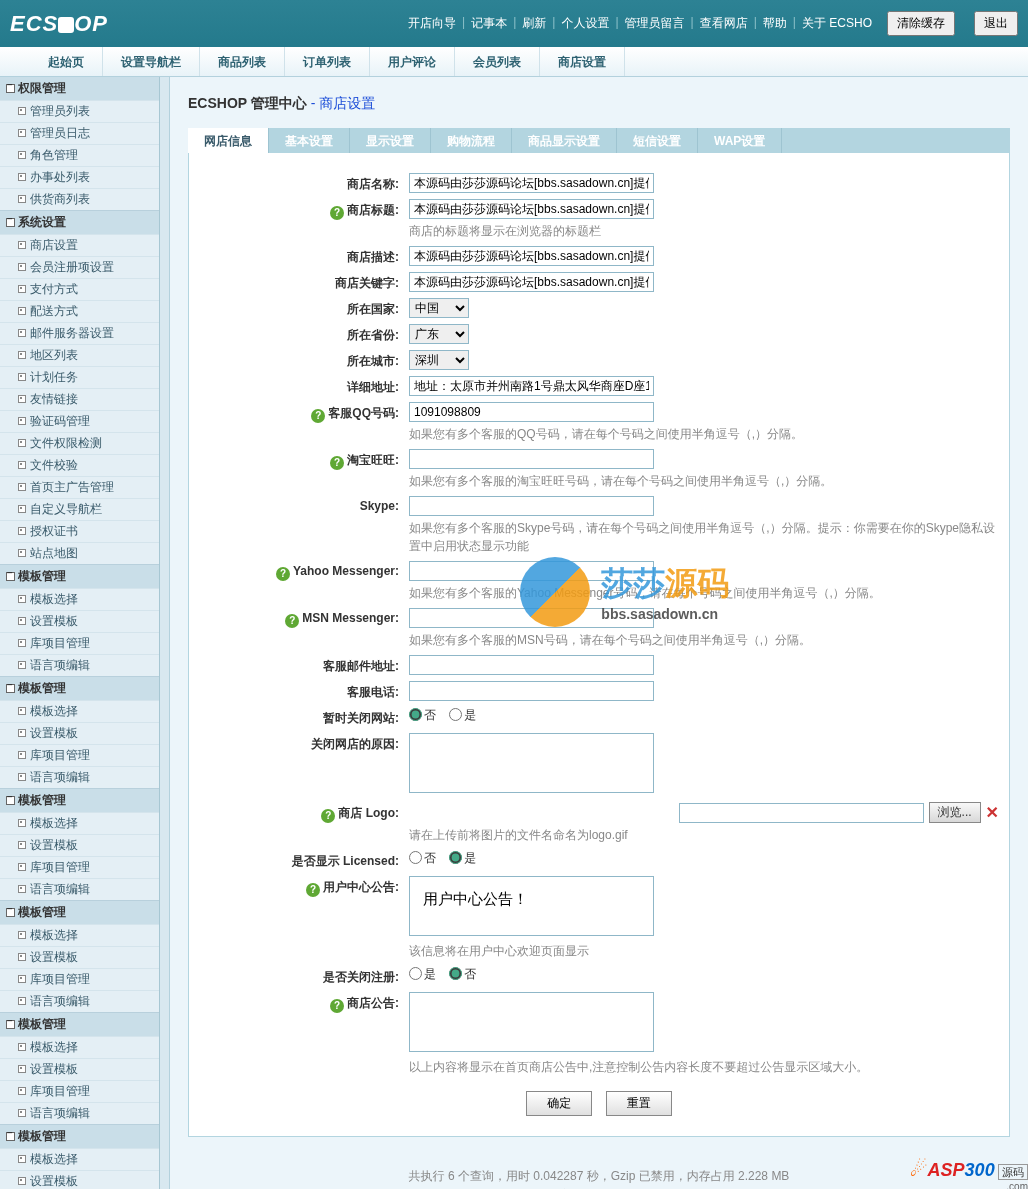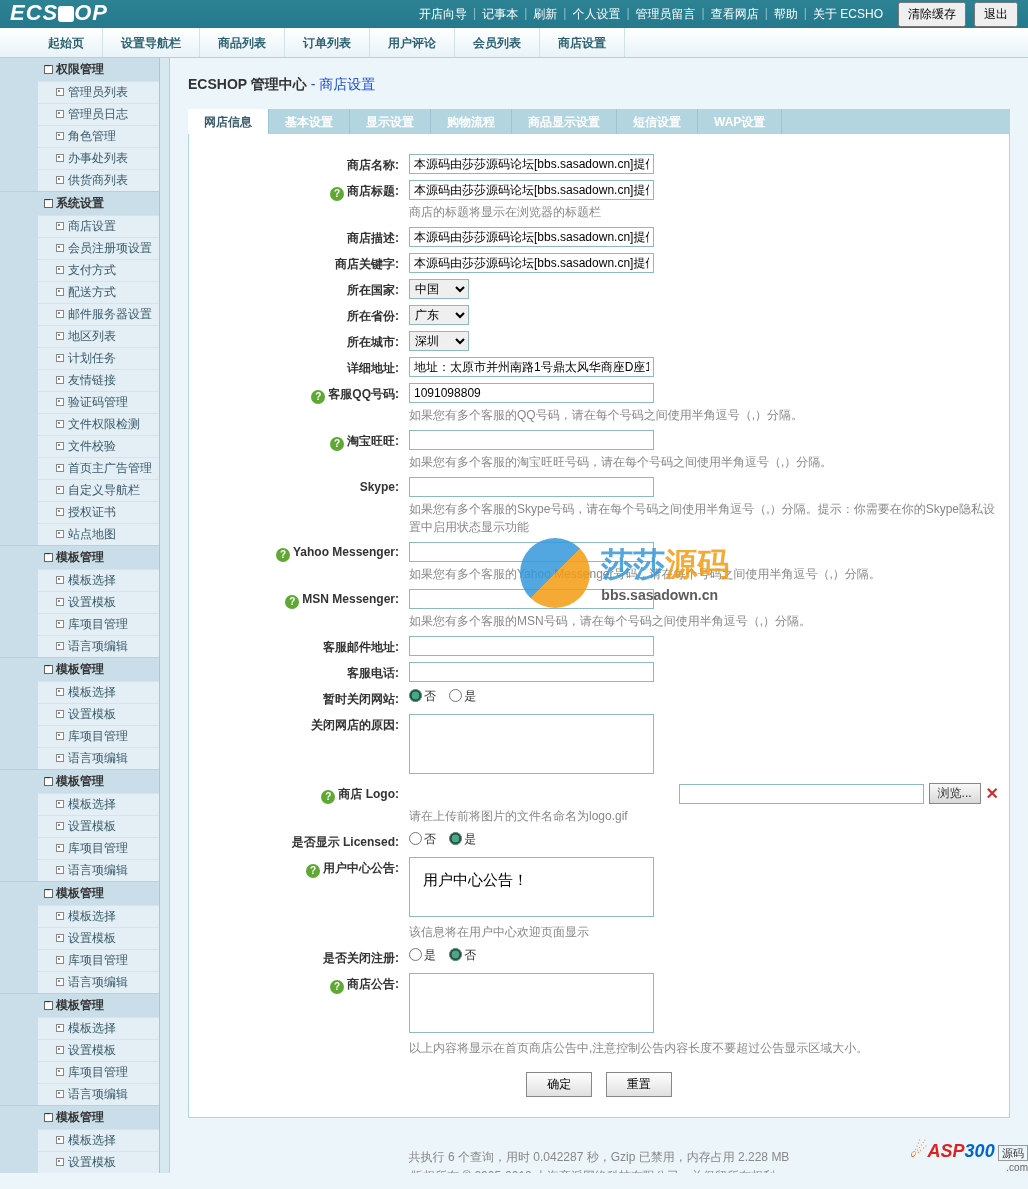--- a/index.html
+++ b/index.html
@@ -1,32 +1,32 @@
 <!DOCTYPE html>
 <html><head>
 <meta charset="utf-8">
 <style>
 *{box-sizing:border-box;margin:0;padding:0;}
 body{font-family:"Microsoft YaHei",SimSun,Arial,sans-serif;font-size:12px;color:#333;background:#ecf5fa;width:1028px;overflow:hidden;}
-.header{background:linear-gradient(#2d8294,#247a8c);height:28px;display:flex;justify-content:space-between;padding:0 10px;color:#fff;}
+.header{background:linear-gradient(#2d8294,#247a8c);height:47px;display:flex;align-items:center;justify-content:space-between;padding:0 10px;color:#fff;}
 .logo{font-size:22px;font-weight:bold;font-style:italic;letter-spacing:1px;}
 .logo .o{display:inline-block;width:16px;height:16px;border:3px solid #fff;border-radius:3px;background:#fff;vertical-align:-2px;}
 .top-links{display:flex;gap:6px;font-size:12px;}
 .top-links a{color:#fff;text-decoration:none;cursor:pointer;}
 .top-links .sep{color:#8bc0c9;}
-.top-btns{display:flex;gap:8px;}
+.top-btns{display:flex;gap:19px;}
 .top-btns button{font-size:12px;padding:2px 8px;cursor:pointer;}
 .topnav{background:linear-gradient(#fff,#e8f3f8);border-bottom:1px solid #b3d1dd;height:30px;display:flex;padding-left:30px;}
 .topnav a{color:#2e6272;font-weight:bold;text-decoration:none;padding:7px 18px;border-right:1px solid #d0e2ea;cursor:pointer;}
 .layout{display:flex;height:1115px;}
 .sidebar{width:160px;background:#c9dee8;border-right:1px solid #a7c7d3;overflow-y:auto;}
 .sidebar::-webkit-scrollbar{width:16px;}
 .sidebar::-webkit-scrollbar-track{background:#e8e8e8;border-left:1px solid #ccc;}
 .sidebar::-webkit-scrollbar-thumb{background:#c0c0c0;border:1px solid #999;}
-.side-grp{border-bottom:1px solid #b8d0dc;padding-left:38px;}
+.side-grp{border-bottom:1px solid #b8d0dc;}
 .side-hdr{background:#c9dee8;padding:3px 6px 3px 18px;font-weight:bold;color:#333;position:relative;cursor:pointer;}
 .side-hdr::before{content:"";position:absolute;left:6px;top:7px;width:7px;height:7px;border:1px solid #666;background:#fff;}
 .side-hdr::after{content:"−";position:absolute;left:7px;top:2px;font-size:10px;color:#333;}
 .side-item{background:#e4eff5;padding:2px 6px 2px 30px;border-top:1px solid #d4e4ec;color:#3a5b6b;position:relative;cursor:pointer;}
 .side-item::before{content:"";position:absolute;left:18px;top:6px;width:6px;height:6px;border:1px solid #888;background:#fff;}
 .side-item::after{content:"";position:absolute;left:20px;top:8px;width:2px;height:2px;background:#888;}
 .dragbar{width:10px;background:#d8e8f0;border-right:1px solid #b3d1dd;cursor:col-resize;}
 .main{flex:1;padding:18px;position:relative;}
 .crumb{color:#333;font-size:14px;font-weight:bold;margin-bottom:15px;}
 .crumb .sub{color:#1d4ed8;font-weight:normal;}

